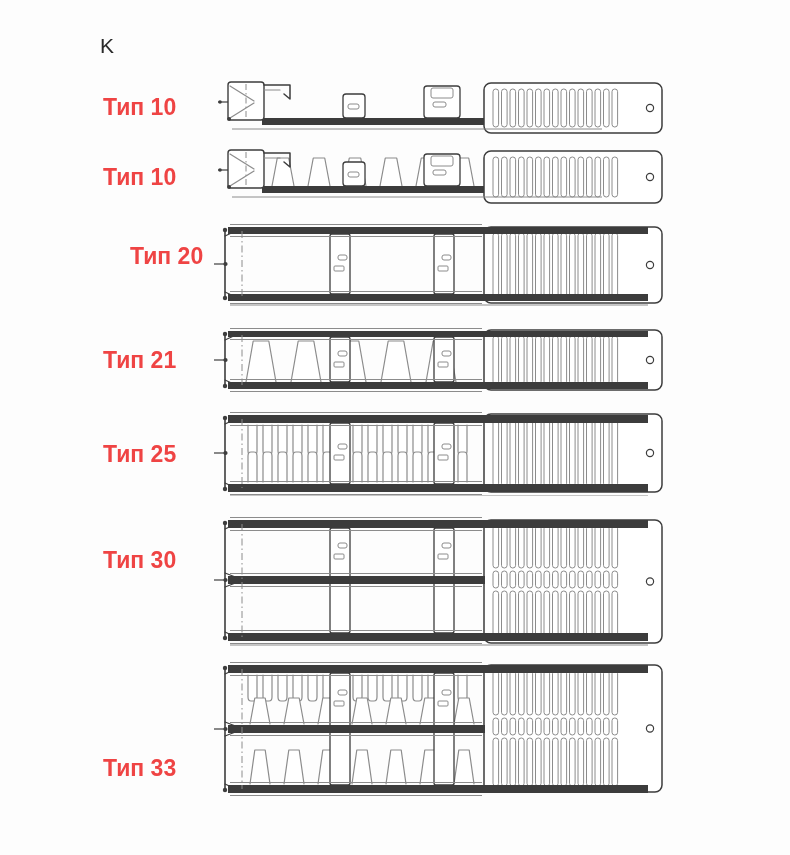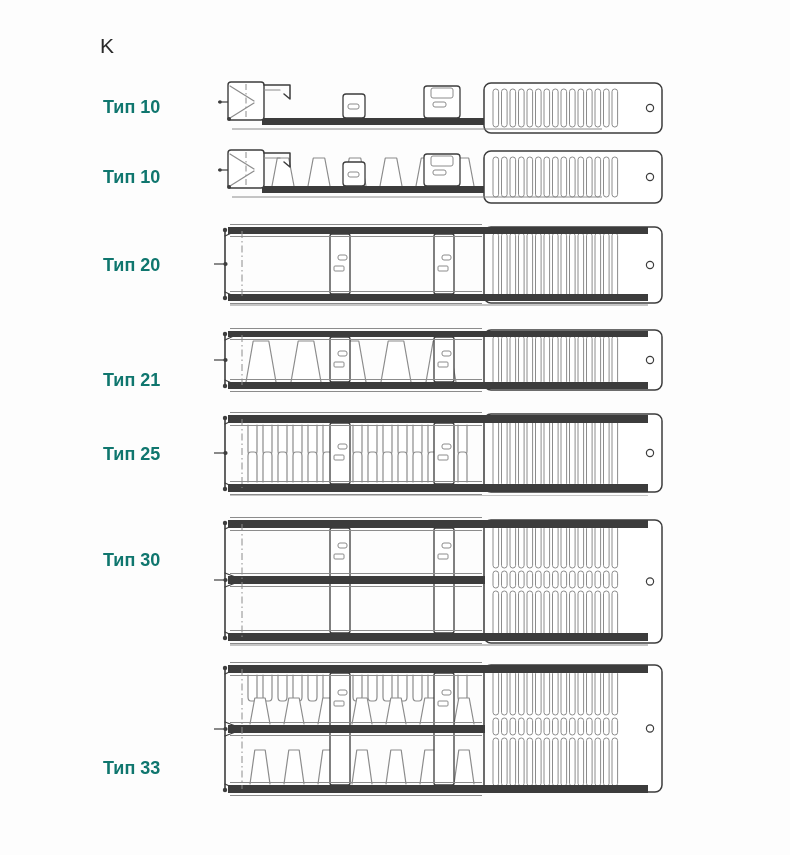--- a/index.html
+++ b/index.html
@@ -6,21 +6,21 @@
   #stage{
     position:relative;width:790px;height:855px;background:#fdfdfd;
     font-family:"Liberation Sans", sans-serif;overflow:hidden;
   }
   #corner-label{
     position:absolute;left:100px;top:34px;font-size:21px;color:#2a2a2a;
     letter-spacing:0.5px;
   }
   .row-label{
     position:absolute;left:103px;transform:translateY(-50%);
-    font-size:18px;font-weight:700;color:#0f766e;white-space:nowrap;
+    font-size:23px;font-weight:700;color:#ef4444;white-space:nowrap;
   }
   .row-draw{position:absolute;left:212px;}
 </style>
 </head>
 <body>
 
 <div id="stage">
   <div id="corner-label">K</div>
   <div id="rows-host">
       <div>
@@ -99,21 +99,21 @@
             <rect x="366" y="11" width="5.6" height="40" rx="2.7" fill="#fff" stroke="#8c8c8c" stroke-width="1"></rect>
             <rect x="374.5" y="11" width="5.6" height="40" rx="2.7" fill="#fff" stroke="#8c8c8c" stroke-width="1"></rect>
             <rect x="383" y="11" width="5.6" height="40" rx="2.7" fill="#fff" stroke="#8c8c8c" stroke-width="1"></rect>
             <rect x="391.5" y="11" width="5.6" height="40" rx="2.7" fill="#fff" stroke="#8c8c8c" stroke-width="1"></rect>
             <rect x="400" y="11" width="5.6" height="40" rx="2.7" fill="#fff" stroke="#8c8c8c" stroke-width="1"></rect>
             <circle cx="438" cy="31" r="3.6" fill="#fff" stroke="#3d3d3d" stroke-width="1.2"></circle>
             <line x1="20" y1="51" x2="390" y2="51" stroke="#8c8c8c" stroke-width="1"></line>
           </svg></div>
       </div>
       <div>
-        <div class="row-label" style="top: 265px;">Тип 20</div>
+        <div class="row-label" style="top: 256px; margin-left: 27px;">Тип 20</div>
         <div class="row-draw" style="top: 224px;"><svg width="460" height="82" viewBox="0 0 460 82" xmlns="http://www.w3.org/2000/svg">
             <rect x="272" y="3" width="178" height="76" rx="7" fill="#fff" stroke="#3d3d3d" stroke-width="1.5"></rect>
             <rect x="281" y="9" width="5.6" height="64" rx="2.7" fill="#fff" stroke="#8c8c8c" stroke-width="1"></rect>
             <rect x="289.5" y="9" width="5.6" height="64" rx="2.7" fill="#fff" stroke="#8c8c8c" stroke-width="1"></rect>
             <rect x="298" y="9" width="5.6" height="64" rx="2.7" fill="#fff" stroke="#8c8c8c" stroke-width="1"></rect>
             <rect x="306.5" y="9" width="5.6" height="64" rx="2.7" fill="#fff" stroke="#8c8c8c" stroke-width="1"></rect>
             <rect x="315" y="9" width="5.6" height="64" rx="2.7" fill="#fff" stroke="#8c8c8c" stroke-width="1"></rect>
             <rect x="323.5" y="9" width="5.6" height="64" rx="2.7" fill="#fff" stroke="#8c8c8c" stroke-width="1"></rect>
             <rect x="332" y="9" width="5.6" height="64" rx="2.7" fill="#fff" stroke="#8c8c8c" stroke-width="1"></rect>
             <rect x="340.5" y="9" width="5.6" height="64" rx="2.7" fill="#fff" stroke="#8c8c8c" stroke-width="1"></rect>
@@ -142,21 +142,21 @@
             <path d="M13,68 L26,74" fill="none" stroke="#3d3d3d" stroke-width="1.2" stroke-linejoin="round" stroke-linecap="round"></path>
             <line x1="30" y1="7" x2="30" y2="73" stroke="#8c8c8c" stroke-width="1" stroke-dasharray="7 3 1.5 3"></line>
             <line x1="2" y1="40" x2="13" y2="40" stroke="#3d3d3d" stroke-width="1.2"></line>
             <circle cx="13.5" cy="40" r="2.1" fill="#3d3d3d"></circle>
             <circle cx="13" cy="6" r="2.2" fill="#3d3d3d"></circle>
             <circle cx="13" cy="74" r="2.2" fill="#3d3d3d"></circle>
             <line x1="18" y1="81" x2="436" y2="81" stroke="#8c8c8c" stroke-width="1"></line>
           </svg></div>
       </div>
       <div>
-        <div class="row-label" style="top: 360px; margin-top: 20px;">Тип 21</div>
+        <div class="row-label" style="top: 360px;">Тип 21</div>
         <div class="row-draw" style="top: 328px;"><svg width="460" height="64" viewBox="0 0 460 64" xmlns="http://www.w3.org/2000/svg">
             <rect x="272" y="2" width="178" height="60" rx="7" fill="#fff" stroke="#3d3d3d" stroke-width="1.5"></rect>
             <rect x="281" y="8" width="5.6" height="48" rx="2.7" fill="#fff" stroke="#8c8c8c" stroke-width="1"></rect>
             <rect x="289.5" y="8" width="5.6" height="48" rx="2.7" fill="#fff" stroke="#8c8c8c" stroke-width="1"></rect>
             <rect x="298" y="8" width="5.6" height="48" rx="2.7" fill="#fff" stroke="#8c8c8c" stroke-width="1"></rect>
             <rect x="306.5" y="8" width="5.6" height="48" rx="2.7" fill="#fff" stroke="#8c8c8c" stroke-width="1"></rect>
             <rect x="315" y="8" width="5.6" height="48" rx="2.7" fill="#fff" stroke="#8c8c8c" stroke-width="1"></rect>
             <rect x="323.5" y="8" width="5.6" height="48" rx="2.7" fill="#fff" stroke="#8c8c8c" stroke-width="1"></rect>
             <rect x="332" y="8" width="5.6" height="48" rx="2.7" fill="#fff" stroke="#8c8c8c" stroke-width="1"></rect>
             <rect x="340.5" y="8" width="5.6" height="48" rx="2.7" fill="#fff" stroke="#8c8c8c" stroke-width="1"></rect>

